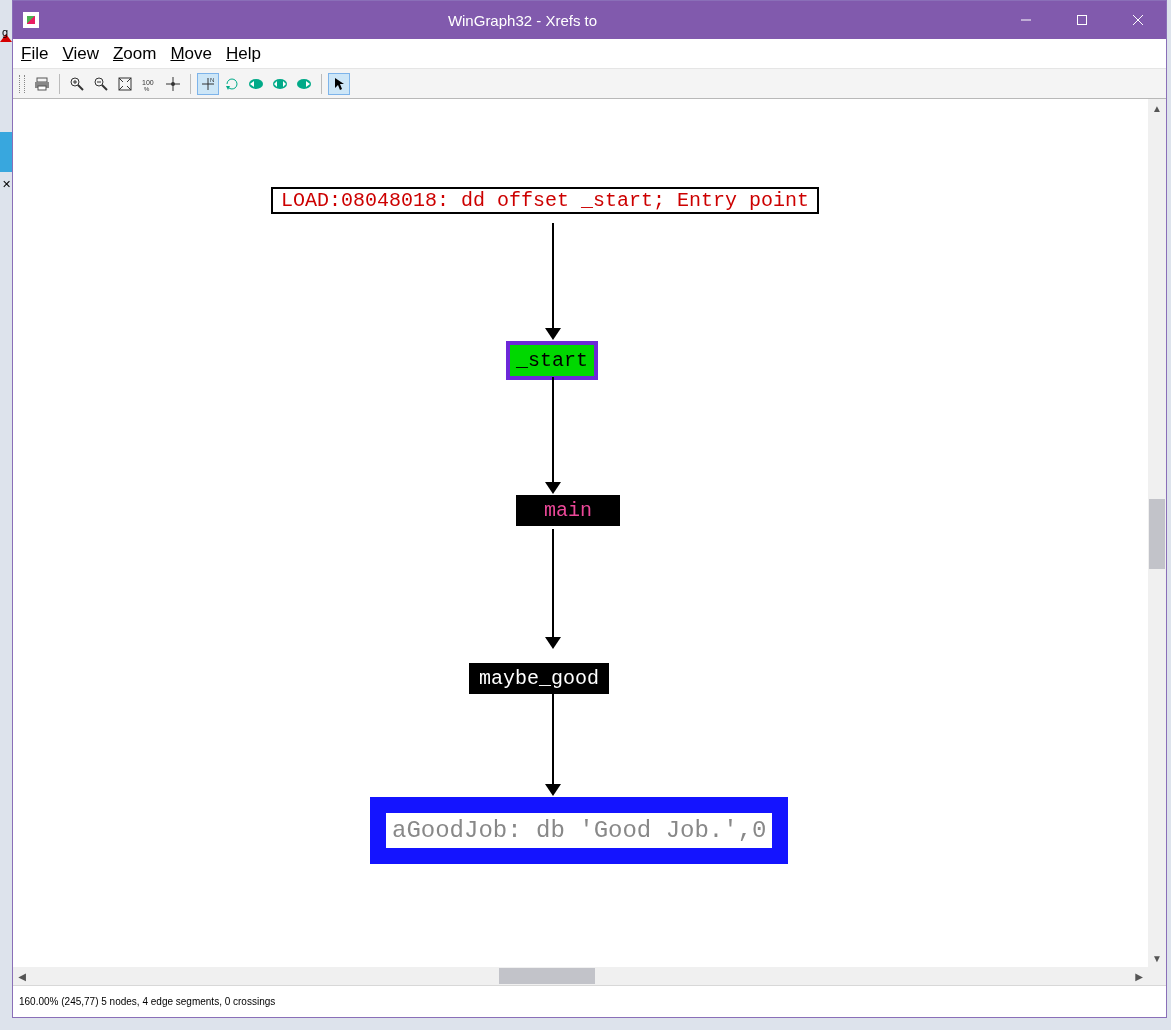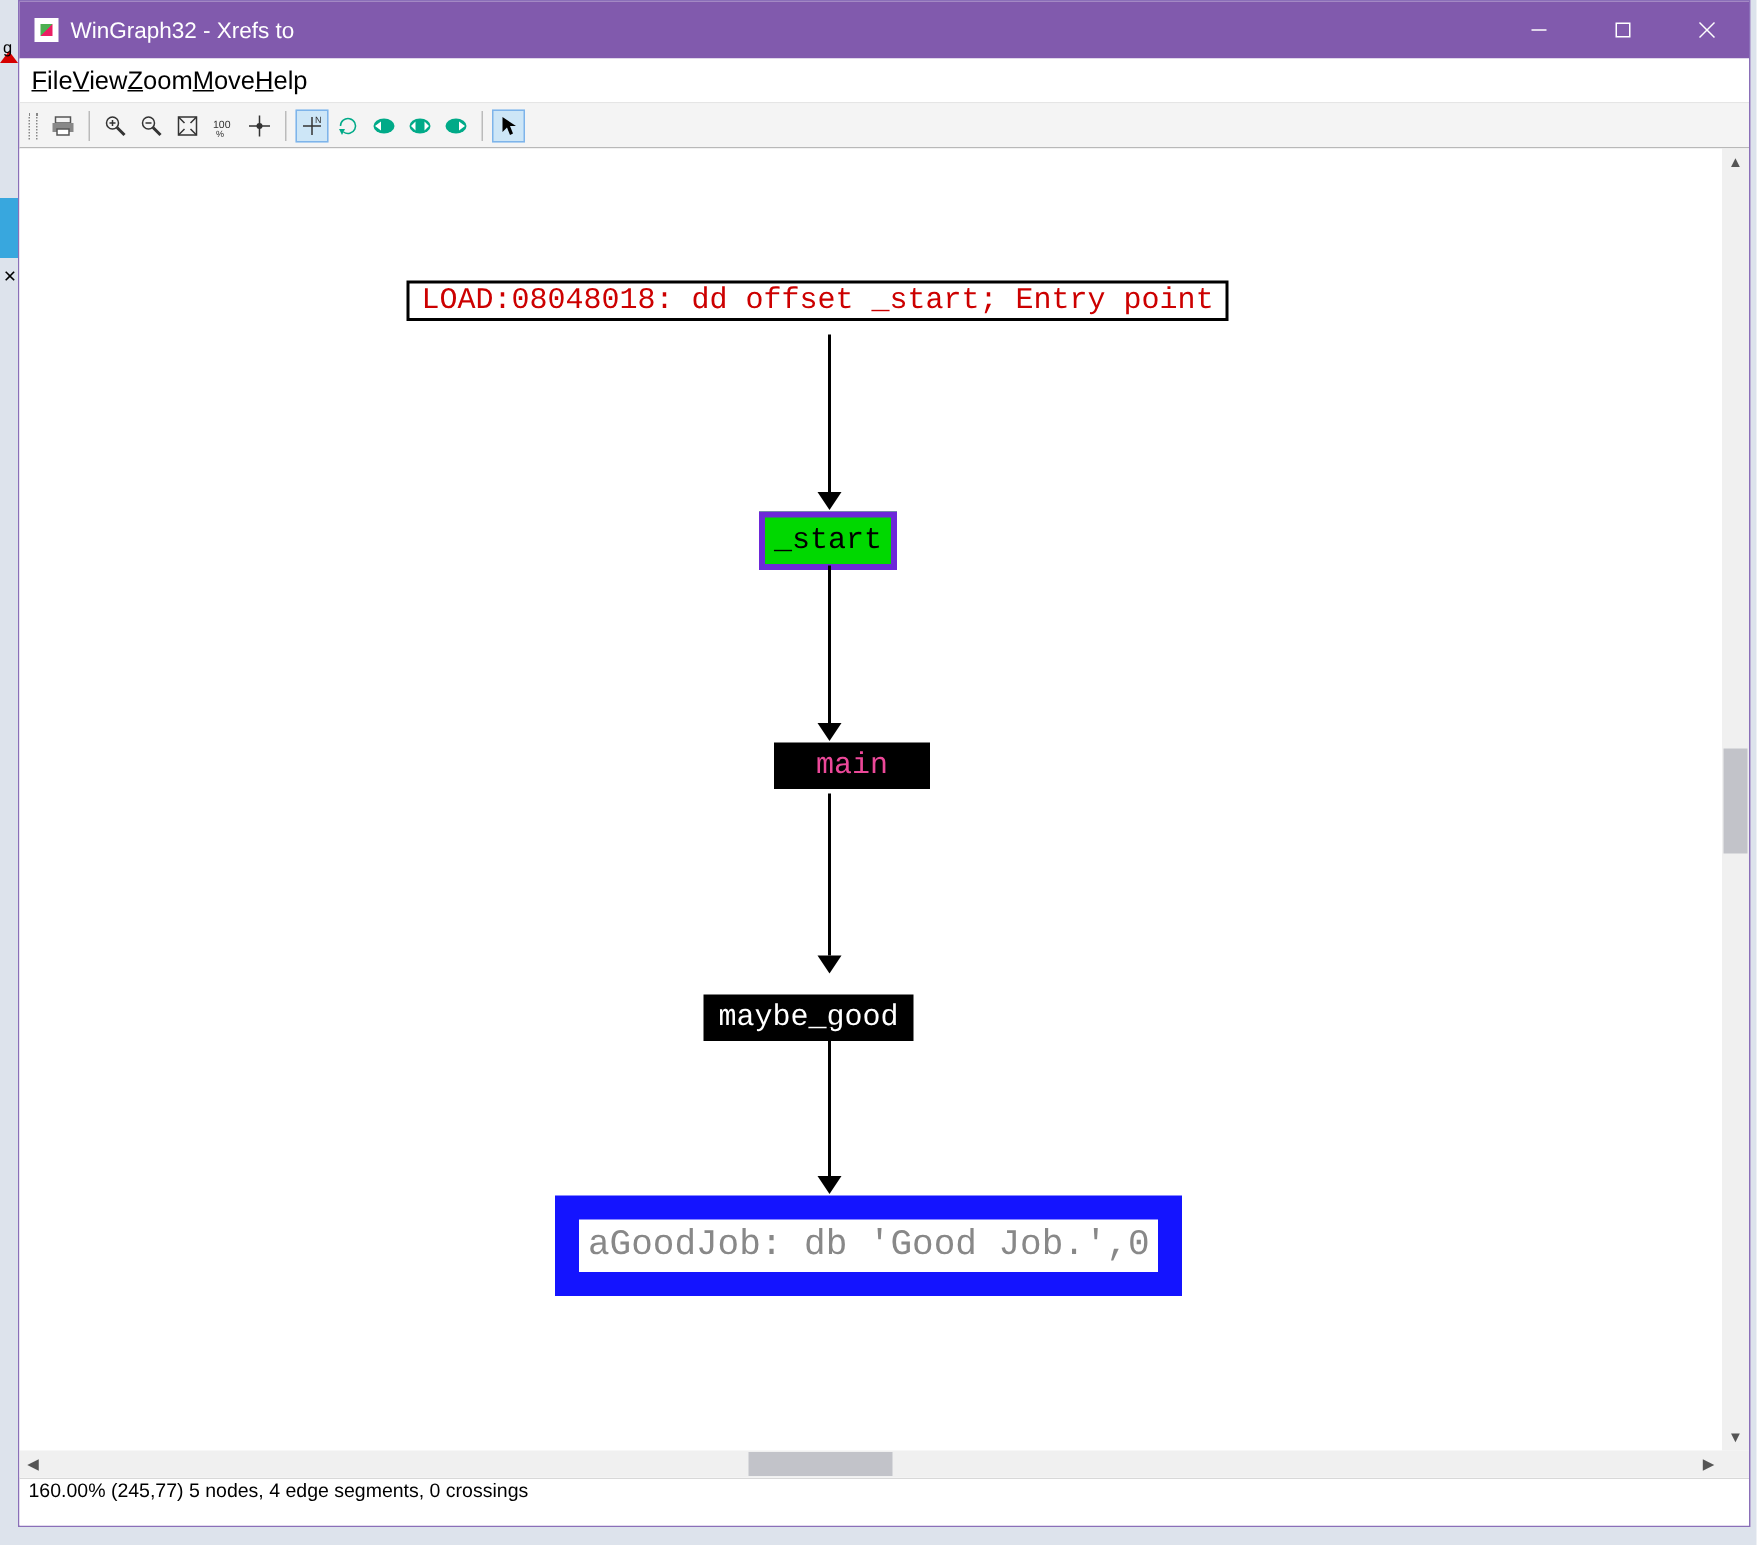--- a/index.html
+++ b/index.html
@@ -22,20 +22,21 @@
     display: flex;
     flex-direction: column;
   }
   .titlebar {
     height: 38px;
     background: #815aad;
     color: #fff;
     display: flex;
     align-items: center;
     font-size: 15px;
+    text-align: center;
   }
   .titlebar .appicon {
     width: 16px; height: 16px;
     margin: 0 8px 0 10px;
     background: #fff;
     position: relative;
     display:flex;align-items:center;justify-content:center;
   }
   .titlebar .appicon::before {
     content:""; display:block;width:8px;height:8px;
@@ -48,20 +49,21 @@
     display:flex; align-items:center; justify-content:center;
     color:#fff;
   }
   .winbtn svg { width:12px; height:12px; stroke:#fff; stroke-width:1; fill:none; }
 
   .menubar {
     height: 30px;
     background: #fff;
     display:flex; align-items:center;
     padding: 0 8px;
+    gap: 14px;
     font-size: 17px;
     color:#000;
     border-bottom: 1px solid #e5e5e5;
   }
   .menubar .menu-item { cursor: default; }
   .menubar .menu-item .ul { text-decoration: underline; }
 
   .toolbar {
     height: 30px;
     background: #f4f4f4;
@@ -133,23 +135,23 @@
   }
   .corner {
     position:absolute; right:0; bottom:0; width:18px; height:18px;
     background:#f0f0f0;
   }
 
   .statusbar {
     height: 32px;
     background:#fff;
     border-top:1px solid #d8d8d8;
-    display:flex; 
+    display:flex; align-items:center;
     padding: 0 6px;
-    font-size:13px;
+    font-size:10px;
   }
 
   
   .gnode {
     position:absolute;
     font-family: "Consolas","Courier New",monospace;
     font-size: 20px;
     white-space: nowrap;
     padding: 0 8px;
     text-align:center;

